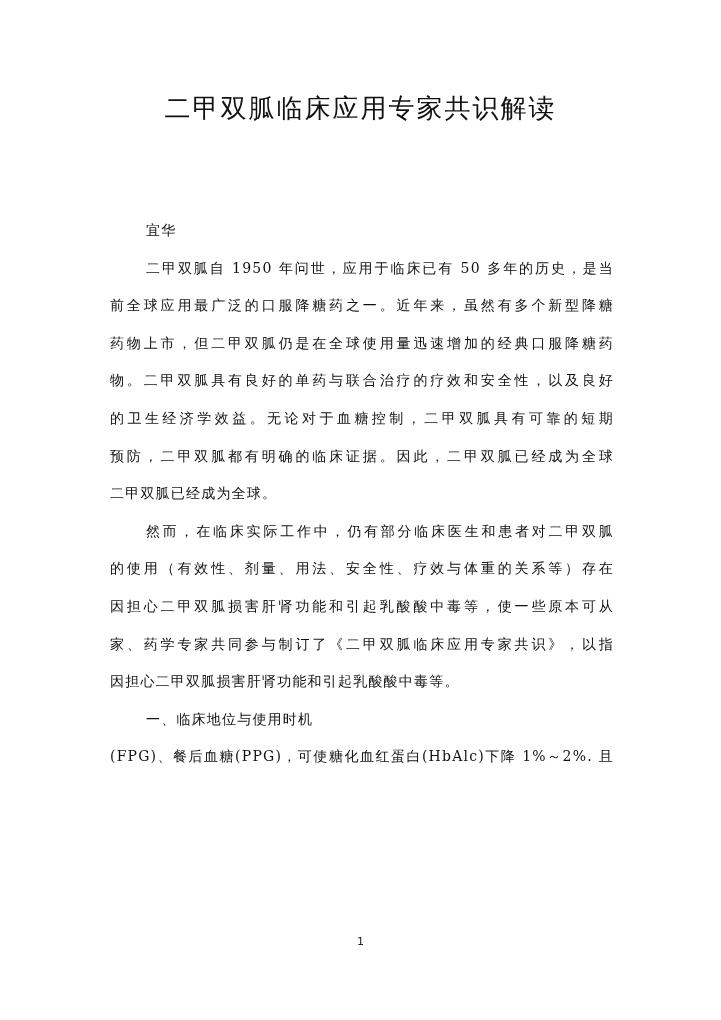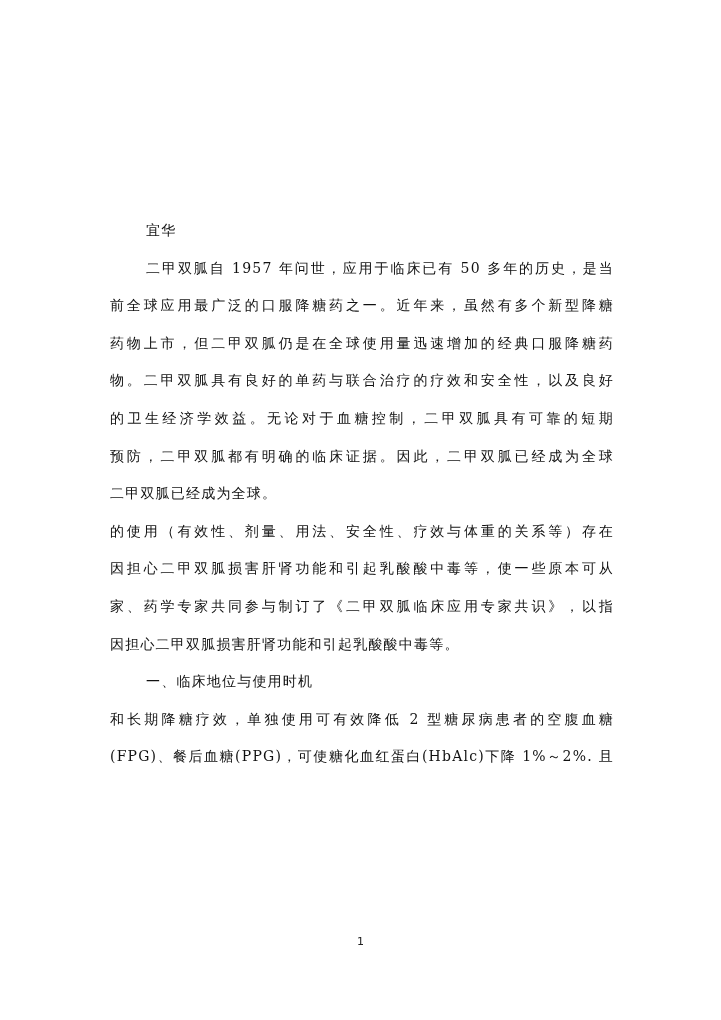--- a/index.html
+++ b/index.html
@@ -63,35 +63,36 @@
       text-align: center;
       font-size: 11px;
       font-family: "DejaVu Sans", sans-serif;
       color: #222;
     }
   </style>
 </head>
 <body>
 
 <div class="page">
+  <div class="title">二甲双胍临床应用专家共识解读</div>
 
   <div class="body">
     <div class="line indent last">宜华</div>
     <div id="lines">
-        <div class="line indent">二甲双胍自 1957 年问世，应用于临床已有 50 多年的历史，是当</div>
+        <div class="line indent">二甲双胍自 1950 年问世，应用于临床已有 50 多年的历史，是当</div>
         <div class="line">前全球应用最广泛的口服降糖药之一。近年来，虽然有多个新型降糖</div>
         <div class="line">药物上市，但二甲双胍仍是在全球使用量迅速增加的经典口服降糖药</div>
         <div class="line">物。二甲双胍具有良好的单药与联合治疗的疗效和安全性，以及良好</div>
         <div class="line">的卫生经济学效益。无论对于血糖控制，二甲双胍具有可靠的短期</div>
         <div class="line">预防，二甲双胍都有明确的临床证据。因此，二甲双胍已经成为全球</div>
         <div class="line last">二甲双胍已经成为全球。</div>
+        <div class="line indent">然而，在临床实际工作中，仍有部分临床医生和患者对二甲双胍</div>
         <div class="line">的使用（有效性、剂量、用法、安全性、疗效与体重的关系等）存在</div>
         <div class="line">因担心二甲双胍损害肝肾功能和引起乳酸酸中毒等，使一些原本可从</div>
         <div class="line">家、药学专家共同参与制订了《二甲双胍临床应用专家共识》，以指</div>
         <div class="line last">因担心二甲双胍损害肝肾功能和引起乳酸酸中毒等。</div>
         <div class="line indent last">一、临床地位与使用时机</div>
-        <div class="line">和长期降糖疗效，单独使用可有效降低 2 型糖尿病患者的空腹血糖</div>
         <div class="line">(FPG)、餐后血糖(PPG)，可使糖化血红蛋白(HbAlc)下降 1%～2%. 且</div>
       </div>
   </div>
 
   <div class="page-number">1</div>
 </div>
 
 </body></html>

